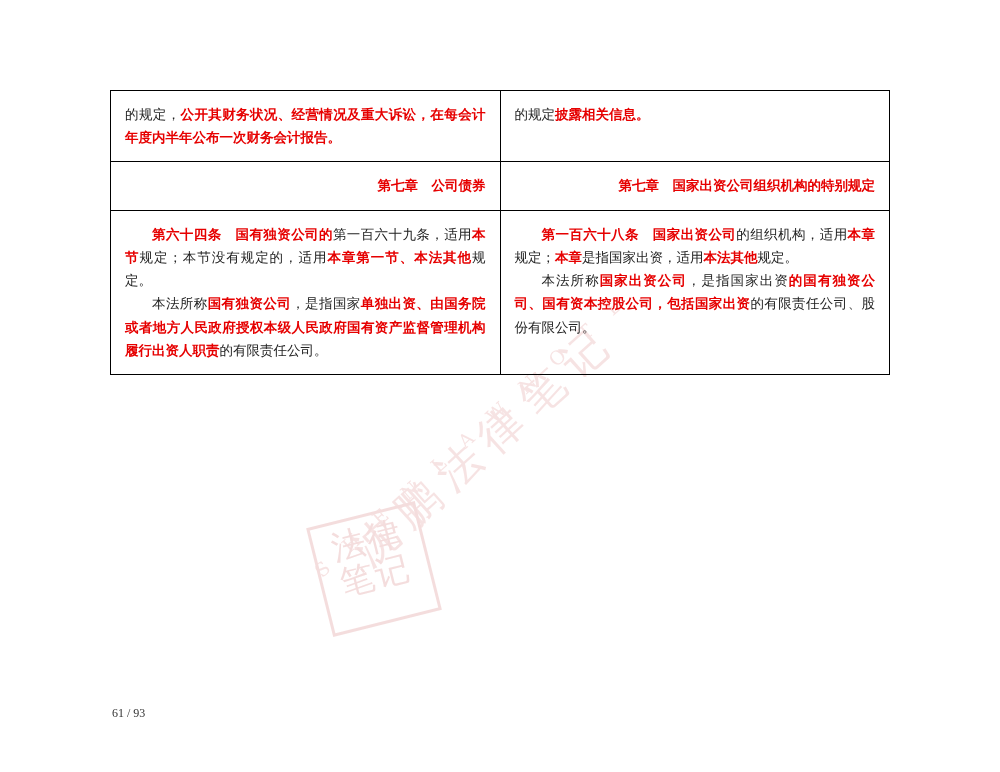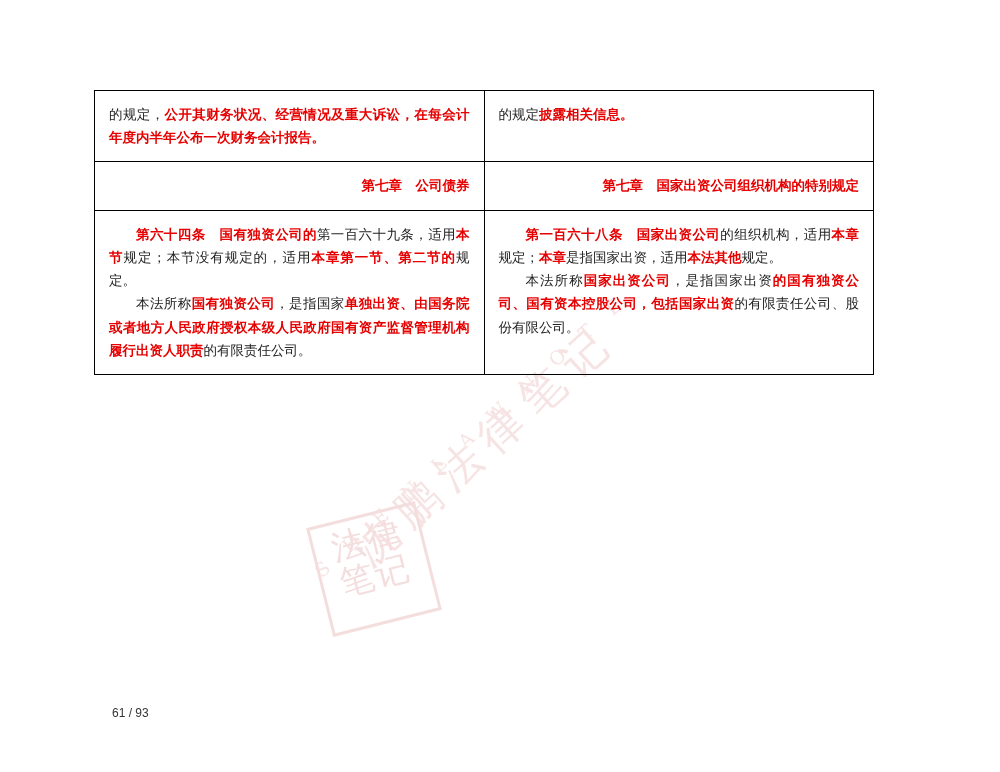--- a/index.html
+++ b/index.html
@@ -59,21 +59,21 @@
     font-size: 34px;
     line-height: 1.05;
     text-align: center;
     padding: 6px 0 0 0;
     box-sizing: border-box;
     font-family: "DejaVu Serif", serif;
     letter-spacing: 2px;
   }
   table.doc-table {
     position: absolute;
-    left: 94px;
+    left: 110px;
     top: 90px;
     width: 780px;
     border-collapse: collapse;
     table-layout: fixed;
     z-index: 10;
   }
   table.doc-table td {
     border: 1px solid #000000;
     vertical-align: top;
     padding: 12px 14px 12px 14px;
@@ -106,21 +106,21 @@
   }
   .empty-cell {
     height: 120px;
   }
   .pagenum {
     position: absolute;
     left: 112px;
     top: 706px;
     font-size: 12px;
     color: #333333;
-    font-family: Liberation Sans, sans-serif;
+    font-family: Liberation Serif, serif;
     z-index: 10;
   }
 </style>
 </head>
 <body>
 
 <div class="page">
 
   <div class="watermark">
     <div class="wm-text wm-big" style="left:40px; top:300px;">沈鹏法律笔记</div>
@@ -141,21 +141,21 @@
         <tr>
           <td>
             <p class="para center"><span class="red">第七章　公司债券</span></p>
           </td>
           <td>
             <p class="para center"><span class="red">第七章　国家出资公司组织机构的特别规定</span></p>
           </td>
         </tr>
         <tr>
           <td>
-            <p class="para indent"><span class="red">第六十四条　国有独资公司的</span><span class="blk">第一百六十九条，适用</span><span class="red">本节</span><span class="blk">规定；本节没有规定的，适用</span><span class="red">本章第一节、第二节的</span><span class="blk">规定。</span></p>
+            <p class="para indent"><span class="red">第六十四条　国有独资公司的</span><span class="blk">第一百六十九条，适用</span><span class="red">本节</span><span class="blk">规定；本节没有规定的，适用</span><span class="red">本章第一节、本法其他</span><span class="blk">规定。</span></p>
             <p class="para indent"><span class="blk">本法所称</span><span class="red">国有独资公司</span><span class="blk">，是指国家</span><span class="red">单独出资、由国务院或者地方人民政府授权本级人民政府国有资产监督管理机构履行出资人职责</span><span class="blk">的有限责任公司。</span></p>
           </td>
           <td>
             <p class="para indent"><span class="red">第一百六十八条　国家出资公司</span><span class="blk">的组织机构，适用</span><span class="red">本章</span><span class="blk">规定；</span><span class="red">本章</span><span class="blk">是指国家出资，适用</span><span class="red">本法其他</span><span class="blk">规定。</span></p>
             <p class="para indent"><span class="blk">本法所称</span><span class="red">国家出资公司</span><span class="blk">，是指国家出资</span><span class="red">的国有独资公司、国有资本控股公司，包括国家出资</span><span class="blk">的有限责任公司、股份有限公司。</span></p>
           </td>
         </tr>
       </tbody>
   </table>
 

